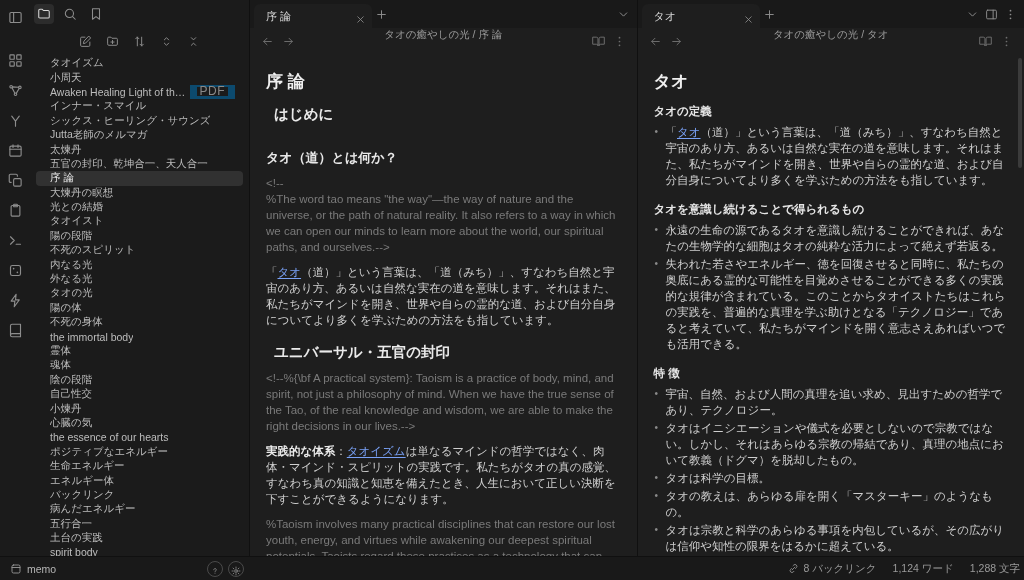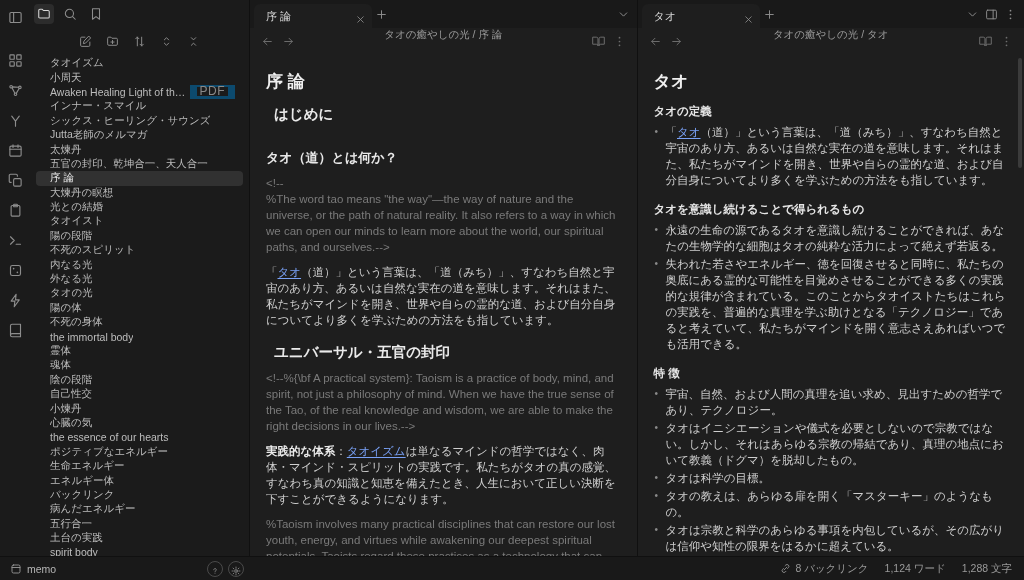--- a/index.html
+++ b/index.html
@@ -82,21 +82,21 @@
 
   
   .statusbar{height:24px;background:var(--chrome);border-top:1px solid var(--border);display:flex;align-items:center;
     font-size:10.5px;color:#9a9a9a;}
   .vault-area{width:250px;display:flex;align-items:center;gap:5px;padding:0 6px 0 10px;flex-shrink:0;}
   .vault-area .ic{width:12px;height:12px;}
   .vault-name{color:#b5b5b5;font-size:10.5px;}
   .round-btn{width:16px;height:16px;border:1px solid #4a4a4a;border-radius:50%;padding:2px;color:#9a9a9a;}
   .round-btn .ic{width:10px;height:10px;}
   .spacer{flex:1;}
-  .status-items{display:flex;align-items:center;gap:16px;padding-right:12px;}
+  .status-items{display:flex;align-items:center;gap:16px;padding-right:4px;}
   .status-item{display:flex;align-items:center;gap:4px;white-space:nowrap;}
   .status-item .ic{width:11px;height:11px;}
 </style>
 </head>
 <body>
 
 <div class="app">
   <div class="main">
 
     <nav class="ribbon">

